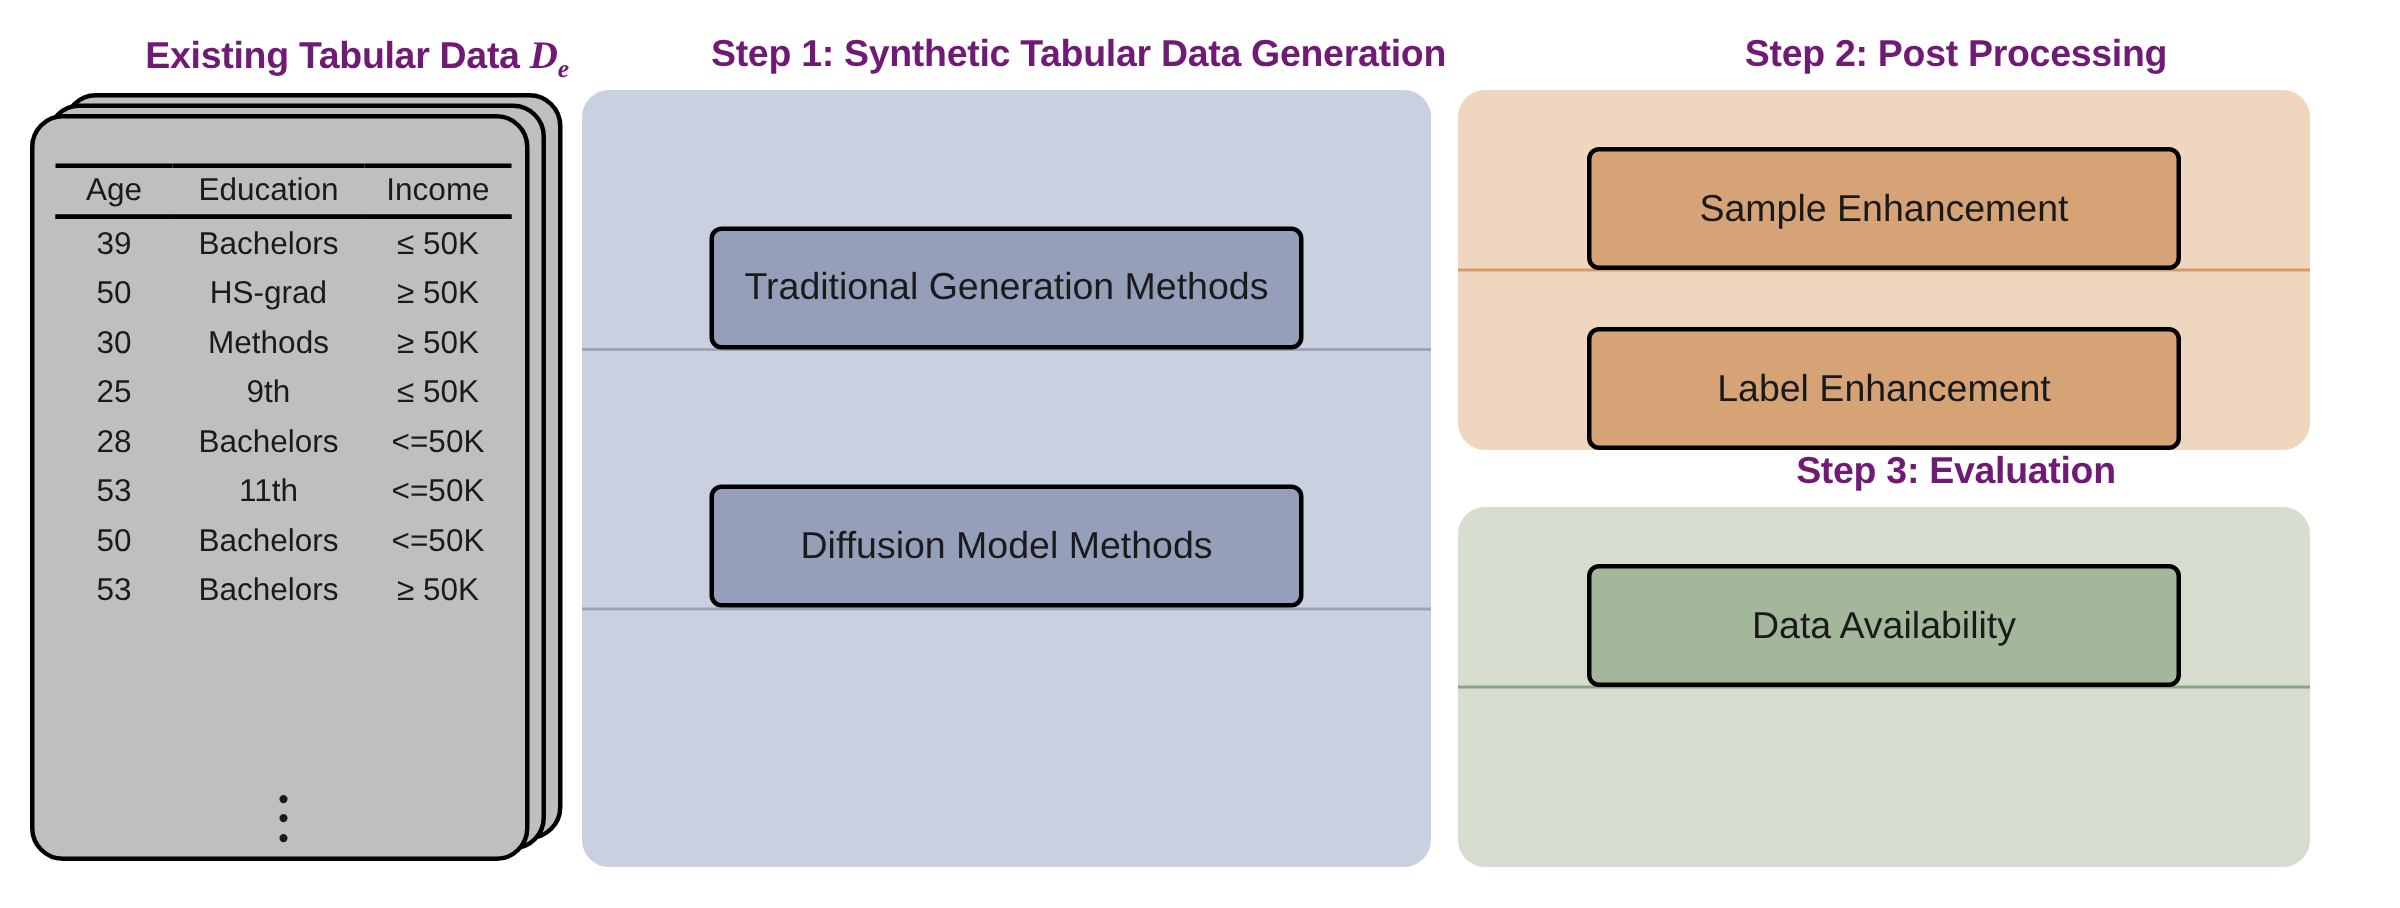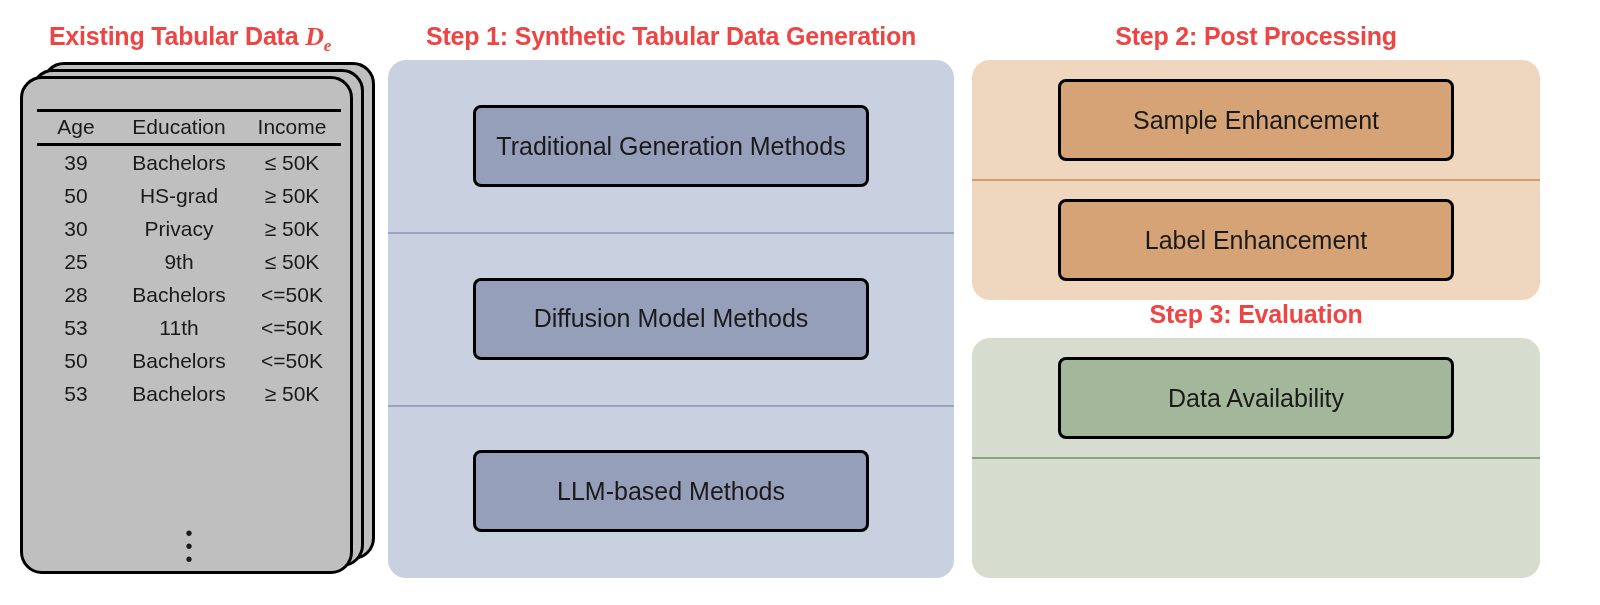--- a/index.html
+++ b/index.html
@@ -12,24 +12,25 @@
     height: 605px;
     position: relative;
     font-family: "Liberation Sans", sans-serif;
     overflow: hidden;
   }
 
   .col-title {
     position: absolute;
     font-weight: bold;
     font-size: 25px;
-    color: #ef4444;
+    color: #701a75;
     text-align: center;
     letter-spacing: -0.2px;
     white-space: nowrap;
+    padding-left: 48px;
   }
 
   
   #col-existing {
     position: absolute;
     left: 0px;
     top: 22px;
     width: 380px;
   }
   #existing-title {
@@ -105,21 +106,21 @@
 
   
   .panel {
     position: absolute;
     border-radius: 18px;
     box-sizing: border-box;
   }
   .panel-row {
     position: relative;
     display: flex;
-    align-items: center;
+    align-items: flex-end;
     justify-content: center;
   }
   .inner-box {
     border: 3.5px solid #000000;
     border-radius: 8px;
     box-sizing: border-box;
     display: flex;
     align-items: center;
     justify-content: center;
     font-size: 25px;
@@ -218,21 +219,21 @@
             <td>Bachelors</td>
             <td>≤ 50K</td>
           </tr>
           <tr>
             <td>50</td>
             <td>HS-grad</td>
             <td>≥ 50K</td>
           </tr>
           <tr>
             <td>30</td>
-            <td>Privacy</td>
+            <td>Methods</td>
             <td>≥ 50K</td>
           </tr>
           <tr>
             <td>25</td>
             <td>9th</td>
             <td>≤ 50K</td>
           </tr>
           <tr>
             <td>28</td>
             <td>Bachelors</td>
@@ -267,23 +268,20 @@
 <div id="step1-title" class="col-title">Step 1: Synthetic Tabular Data Generation</div>
 <div class="panel" id="panel-step1">
   <div class="divider" id="s1-div-1"></div>
   <div class="divider" id="s1-div-2"></div>
   <div class="panel-row">
     <div class="inner-box">Traditional Generation Methods</div>
   </div>
   <div class="panel-row">
     <div class="inner-box">Diffusion Model Methods</div>
   </div>
-  <div class="panel-row">
-    <div class="inner-box">LLM-based Methods</div>
-  </div>
 </div>
 
 <div id="step2-title" class="col-title">Step 2: Post Processing</div>
 <div class="panel" id="panel-step2">
   <div class="divider" id="s2-div-1"></div>
   <div class="panel-row">
     <div class="inner-box">Sample Enhancement</div>
   </div>
   <div class="panel-row">
     <div class="inner-box">Label Enhancement</div>

